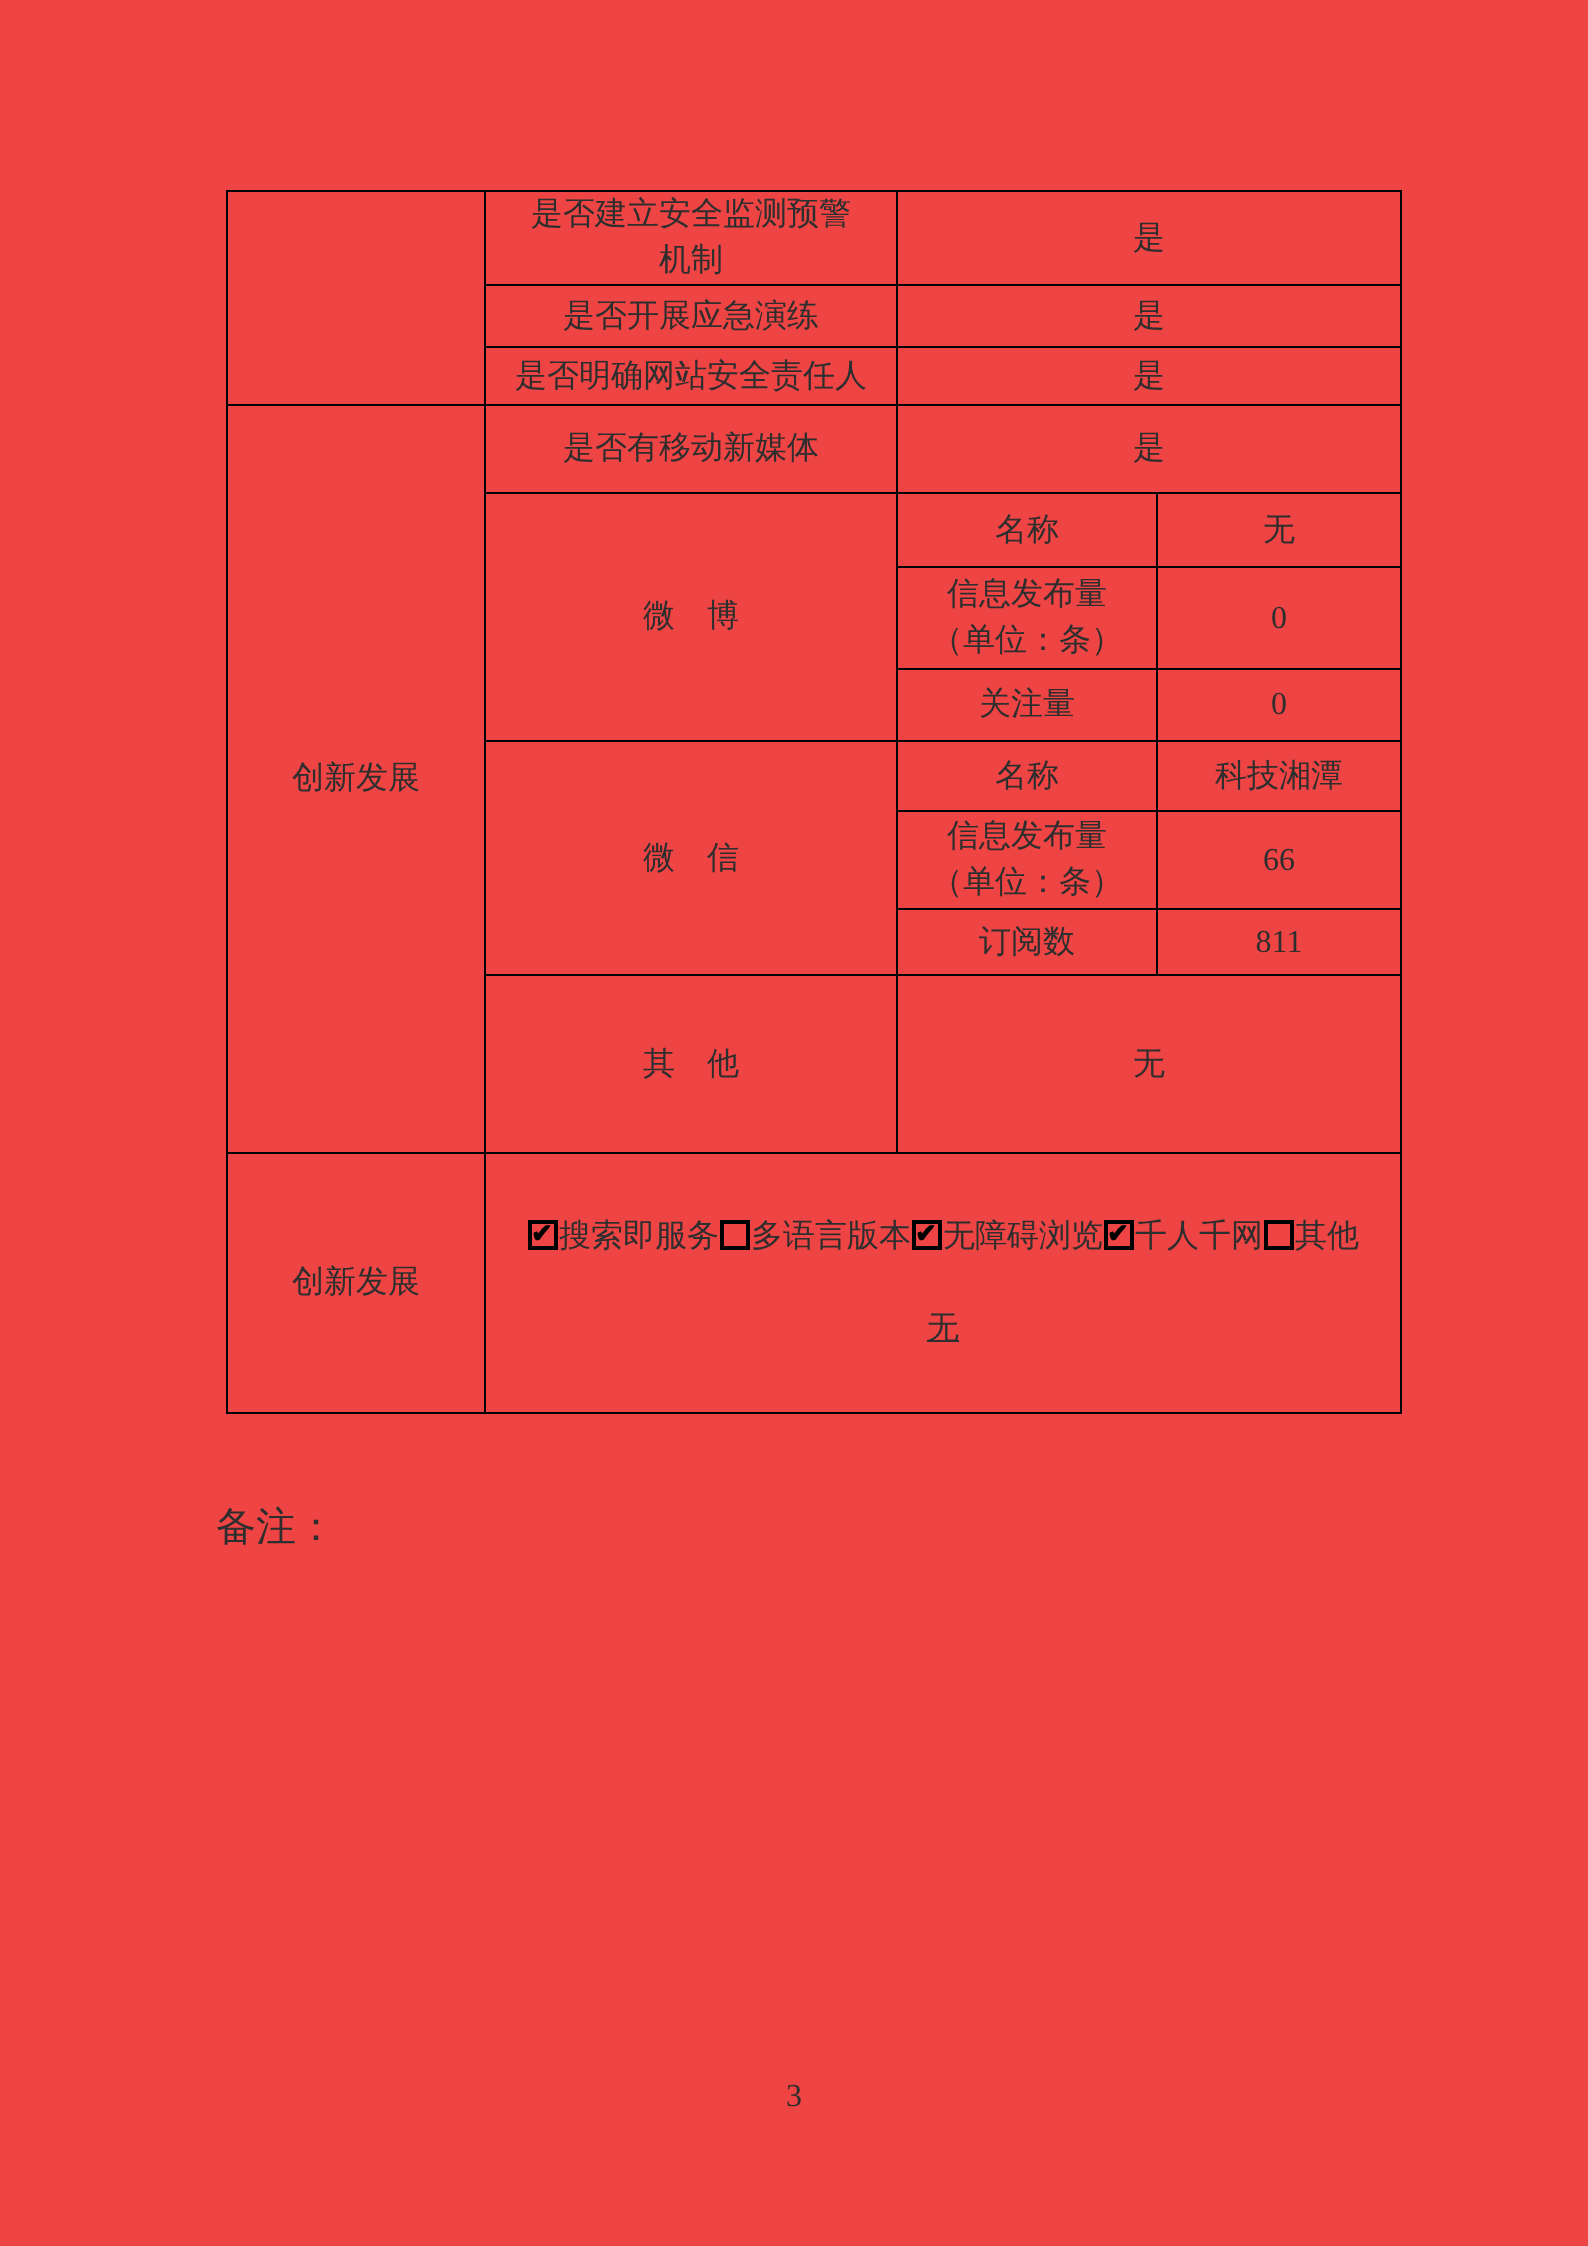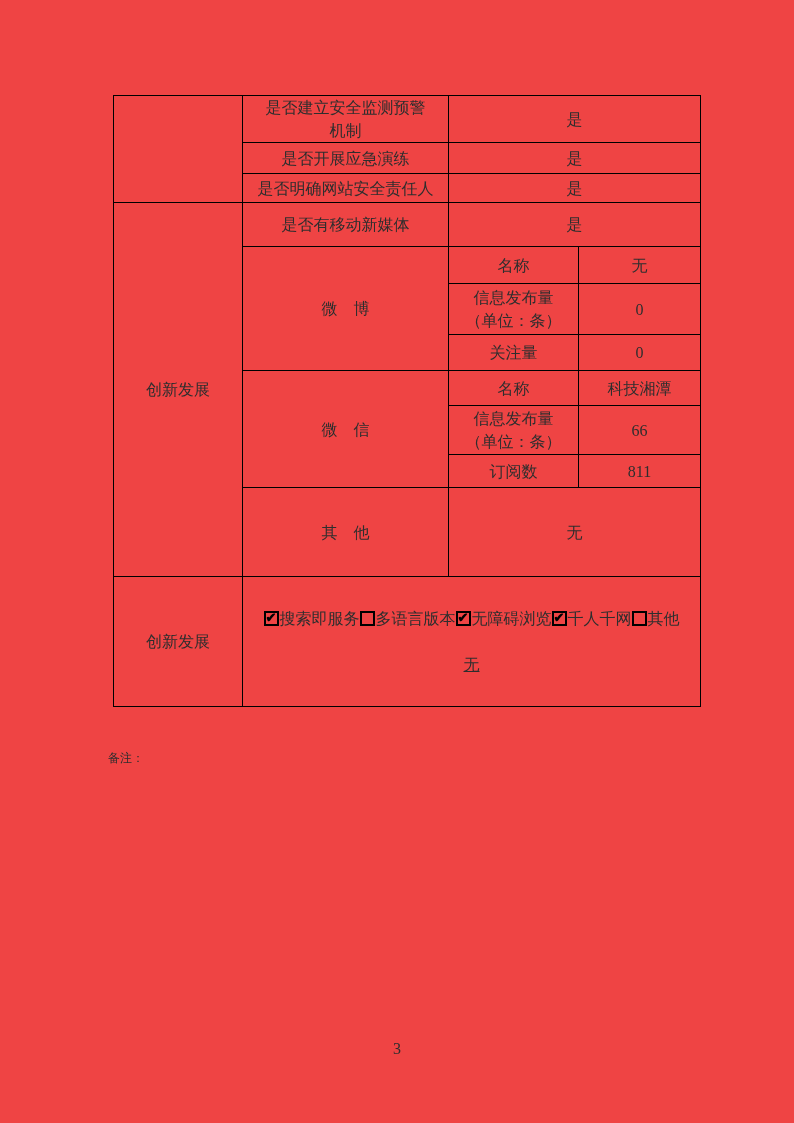--- a/index.html
+++ b/index.html
@@ -70,21 +70,21 @@
     font-weight:bold;
     text-align:center;
     color:#000;
     overflow:hidden;
   }
   .other-underline { text-decoration:underline; }
   .remarks {
     position:absolute;
     left:108px;
     top:750px;
-    font-size:12px;
+    font-size:20px;
     color:#2e2e2e;
   }
   .page-number {
     position:absolute;
     top:1040px;
     left:0;
     width:100%;
     text-align:center;
     font-size:16px;
     color:#2e2e2e;

